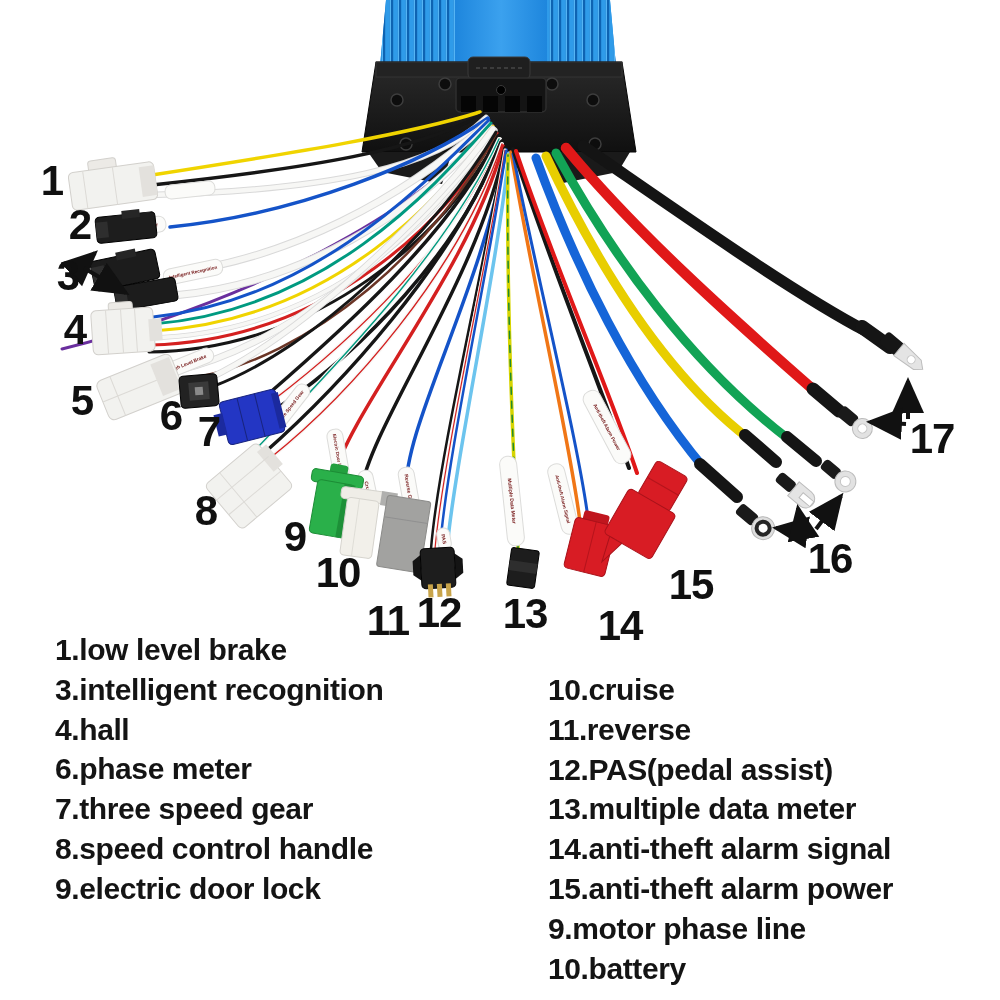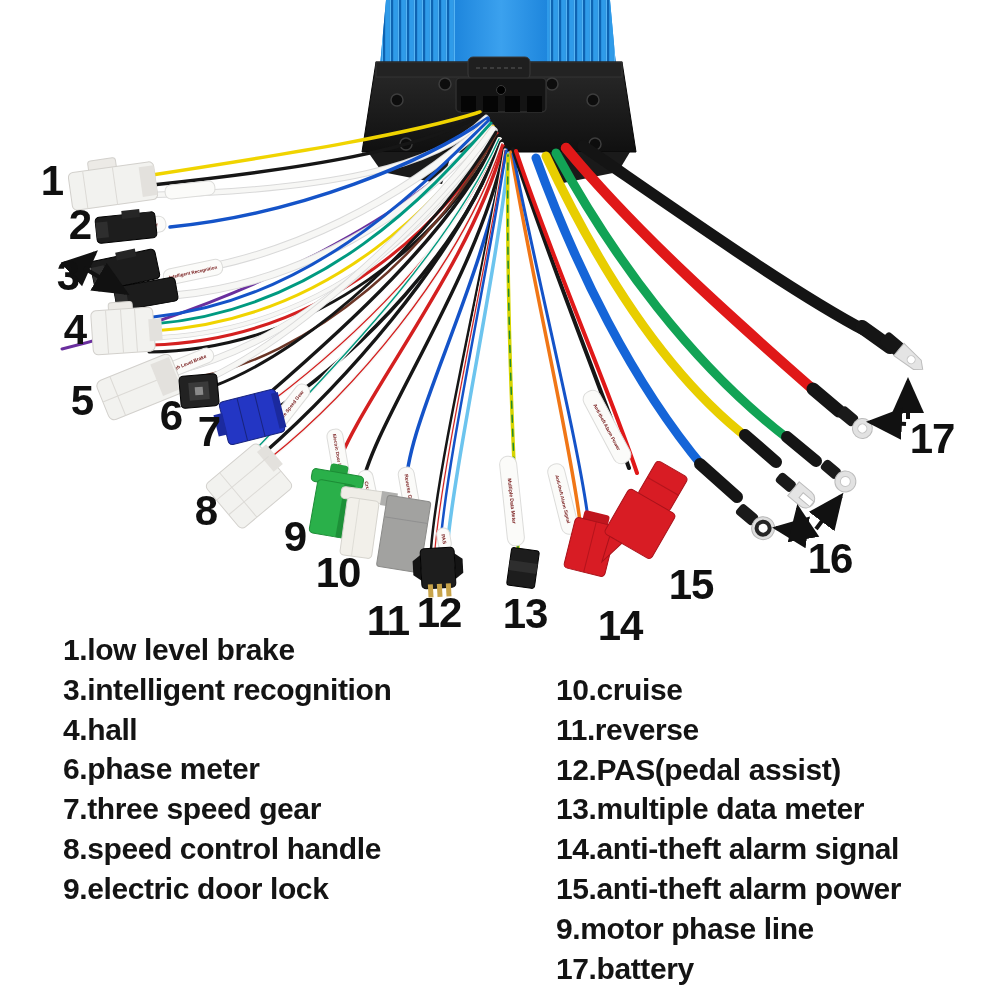--- a/index.html
+++ b/index.html
@@ -3,21 +3,21 @@
 <meta charset="utf-8">
 <style>
   html,body{margin:0;padding:0;}
   body{width:1000px;height:1000px;background:#ffffff;position:relative;overflow:hidden;
        font-family:"Liberation Sans", sans-serif;}
   .stage{position:absolute;left:0;top:0;width:1000px;height:1000px;}
   svg{position:absolute;left:0;top:0;}
   .marker{position:absolute;transform:translate(-50%,-50%);font-weight:bold;font-size:42px;
           color:#101010;letter-spacing:-1px;line-height:1;}
   .legend-col{position:absolute;font-weight:bold;font-size:30px;color:#141414;
-              letter-spacing:-0.4px;line-height:39.8px;white-space:nowrap;margin-left:8px;}
+              letter-spacing:-0.4px;line-height:39.8px;white-space:nowrap;}
   .legend-line{height:39.8px;}
   .sleeve-text{font-weight:bold;fill:#7a2020;}
 </style>
 </head>
 <body>
 
 <div class="stage">
 <svg width="1000" height="1000" viewBox="0 0 1000 1000">
   <defs>
     <pattern id="fins" width="8" height="10" patternUnits="userSpaceOnUse">
@@ -378,15 +378,15 @@
   <div class="legend-line">9.electric door lock</div>
 </div>
 <div class="legend-col" style="left:548px;top:670px">
   <div class="legend-line">10.cruise</div>
   <div class="legend-line">11.reverse</div>
   <div class="legend-line">12.PAS(pedal assist)</div>
   <div class="legend-line">13.multiple data meter</div>
   <div class="legend-line">14.anti-theft alarm signal</div>
   <div class="legend-line">15.anti-theft alarm power</div>
   <div class="legend-line">9.motor phase line</div>
-  <div class="legend-line">17.battery</div>
+  <div class="legend-line">10.battery</div>
 </div>
 </div>
 
 </body></html>

